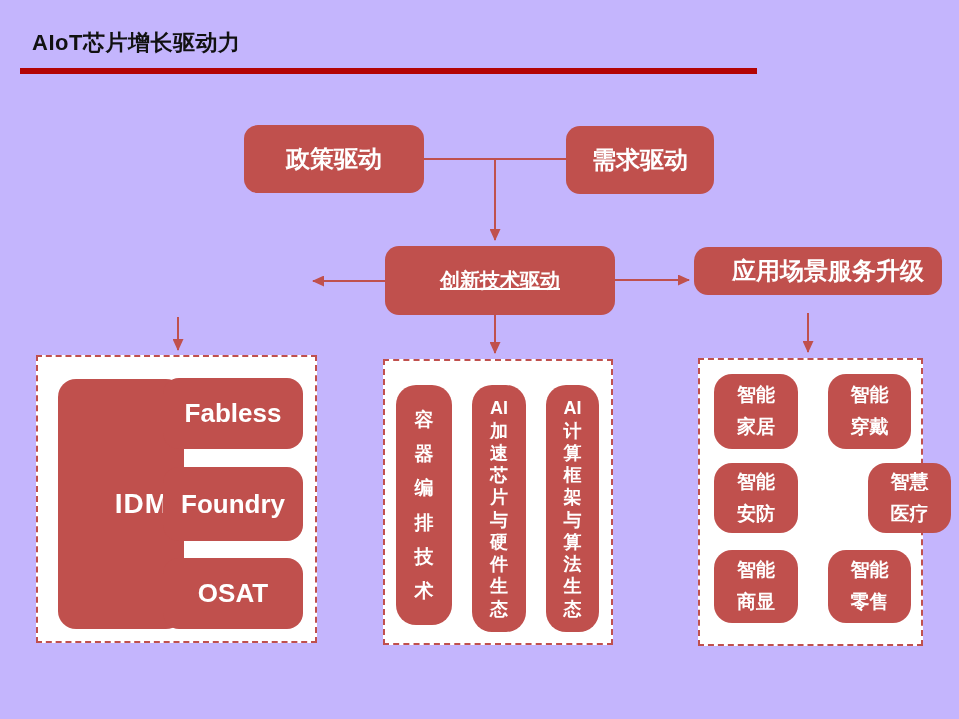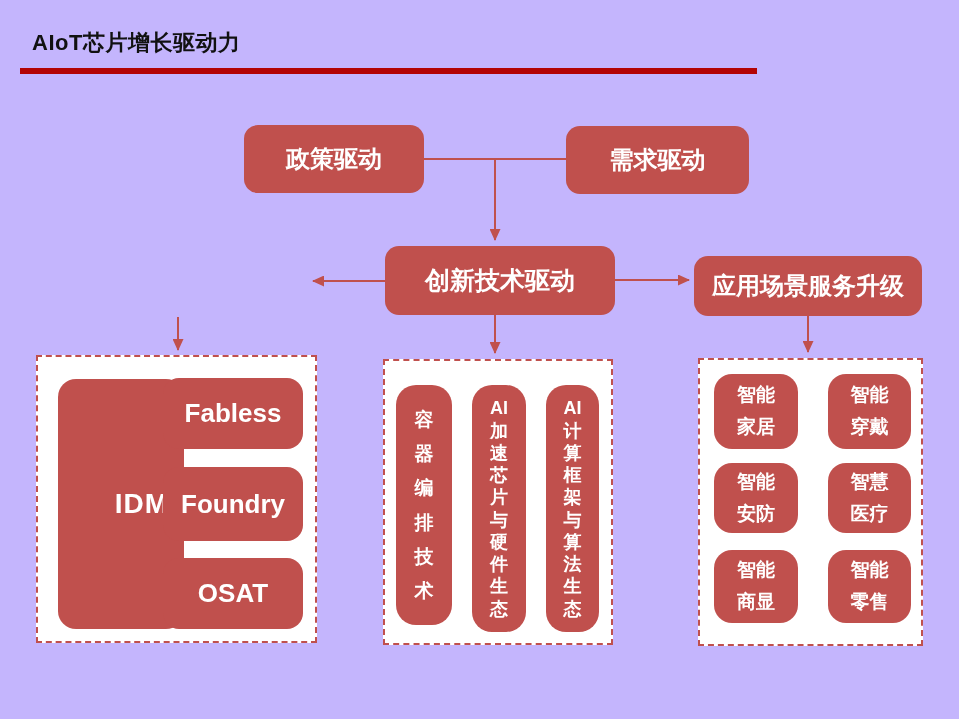--- a/index.html
+++ b/index.html
@@ -43,24 +43,24 @@
       <line x1="495" y1="159" x2="495" y2="240" marker-end="url(#arr)"></line>
       <line x1="385" y1="281" x2="313" y2="281" marker-end="url(#arr)"></line>
       <line x1="615" y1="280" x2="689" y2="280" marker-end="url(#arr)"></line>
       <line x1="178" y1="317" x2="178" y2="350" marker-end="url(#arr)"></line>
       <line x1="495" y1="315" x2="495" y2="353" marker-end="url(#arr)"></line>
       <line x1="808" y1="313" x2="808" y2="352" marker-end="url(#arr)"></line>
     </g>
   </svg>
 
   <div class="box top" style="left:244px;top:125px;width:180px;height:68px;">政策驱动</div>
-  <div class="box top" style="left:566px;top:126px;width:183px;height:68px;">需求驱动</div>
+  <div class="box top" style="left:566px;top:126px;width:148px;height:68px;">需求驱动</div>
 
-  <div class="box mid" style="left:385px;top:246px;width:230px;height:69px;font-size:25px;">创新技术驱动</div>
-  <div class="box mid" style="left:694px;top:256px;width:228px;height:60px;font-size:24px;">应用场景服务升级</div>
+  <div class="box mid" style="left:385px;top:246px;width:230px;height:69px;font-size:20px;text-decoration:underline;">创新技术驱动</div>
+  <div class="box mid" style="left:694px;top:247px;width:228px;height:48px;font-size:24px;padding-left:20px;">应用场景服务升级</div>
 
   <div class="dashed" style="left:36px;top:355px;width:281px;height:288px;"></div>
   <div class="box idm" style="left:58px;top:379px;width:84px;height:250px;">IDM</div>
   <div class="box eng" style="left:163px;top:378px;width:140px;height:71px;">Fabless</div>
   <div class="box eng" style="left:163px;top:467px;width:140px;height:74px;">Foundry</div>
   <div class="box eng" style="left:163px;top:558px;width:140px;height:71px;">OSAT</div>
 
   <div class="dashed" style="left:383px;top:359px;width:230px;height:286px;"></div>
   <div class="pill" style="left:396px;top:385px;width:56px;height:240px;">
     <span>容</span>
@@ -101,21 +101,21 @@
     <span>家居</span>
   </div>
   <div class="app-box" style="left:828px;top:374px;width:83px;height:75px;">
     <span>智能</span>
     <span>穿戴</span>
   </div>
   <div class="app-box" style="left:714px;top:463px;width:84px;height:70px;">
     <span>智能</span>
     <span>安防</span>
   </div>
-  <div class="app-box" style="left:828px;top:463px;width:83px;height:70px;">
+  <div class="app-box" style="left:868px;top:463px;width:83px;height:70px;">
     <span>智慧</span>
     <span>医疗</span>
   </div>
   <div class="app-box" style="left:714px;top:550px;width:84px;height:73px;">
     <span>智能</span>
     <span>商显</span>
   </div>
   <div class="app-box" style="left:828px;top:550px;width:83px;height:73px;">
     <span>智能</span>
     <span>零售</span>

